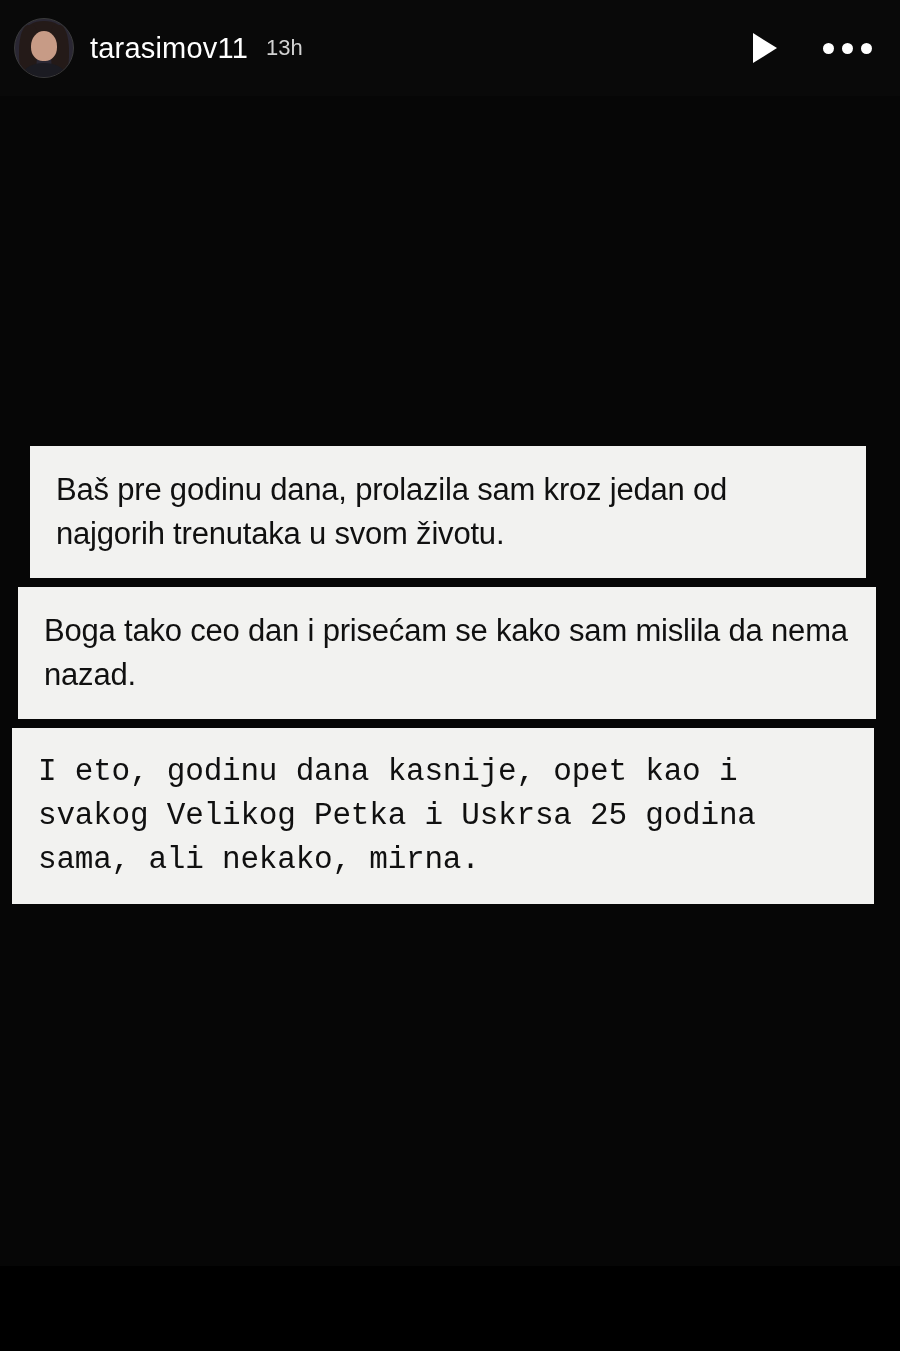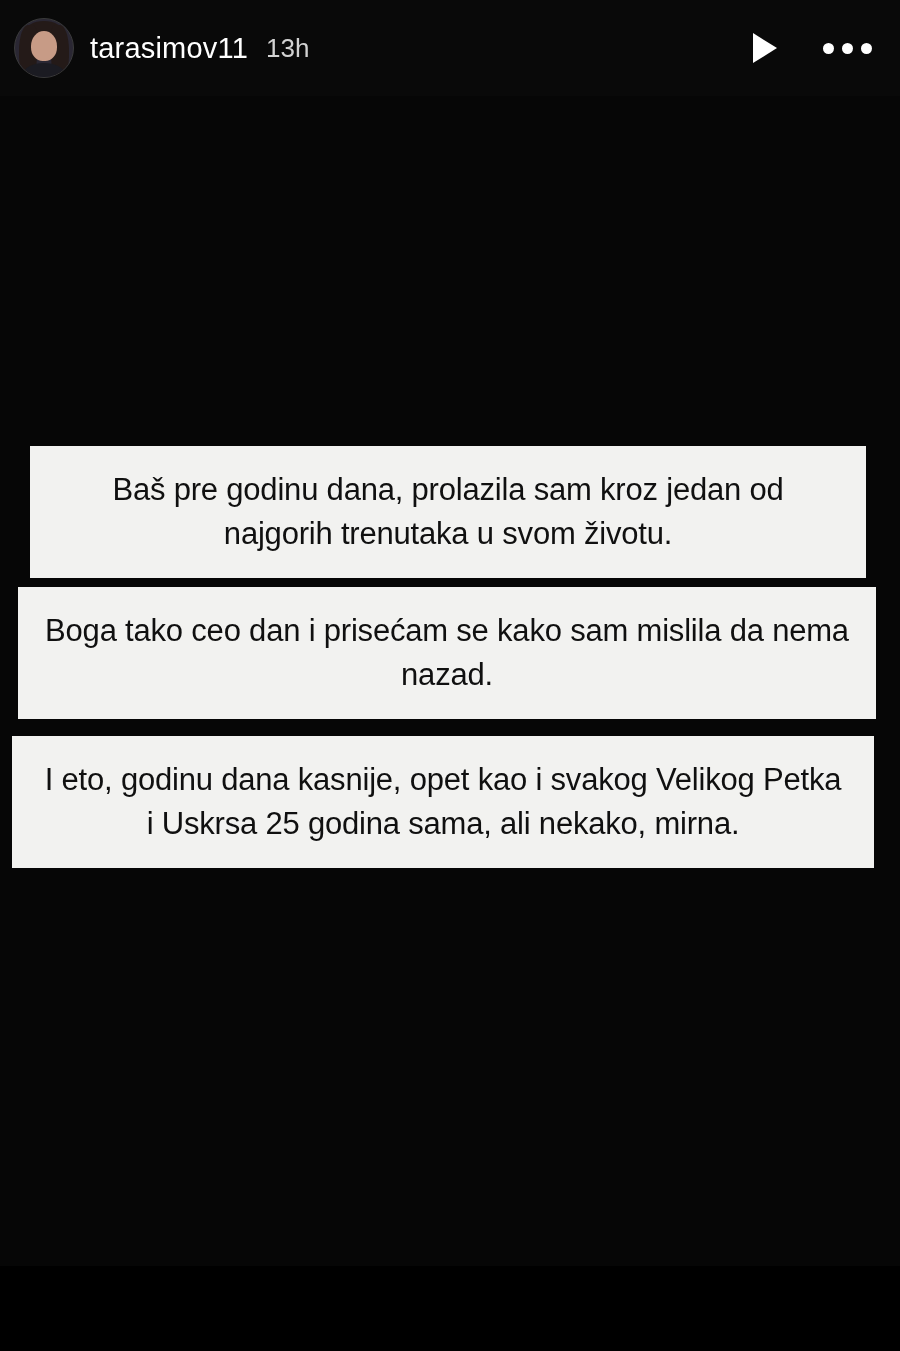--- a/index.html
+++ b/index.html
@@ -97,21 +97,21 @@
 
   .username {
     color: #ffffff;
     font-size: 29px;
     letter-spacing: 0.2px;
     margin-left: 16px;
     white-space: nowrap;
   }
   .timestamp {
     color: #d2d2d2;
-    font-size: 26px;
+    font-size: 22px;
     margin-left: 18px;
     white-space: nowrap;
   }
 
   .topbar-right {
     margin-left: auto;
     display: flex;
     align-items: center;
     gap: 46px;
   }
@@ -146,29 +146,28 @@
     display: flex;
     flex-direction: column;
     gap: 9px;
   }
 
   .caption-box {
     background: #f2f2f0;
     color: #101010;
     margin: 0 32px;
     padding: 22px 26px;
-    text-align: center;
     font-size: 31px;
     line-height: 1.42;
     letter-spacing: -0.2px;
     box-sizing: border-box;
   }
   .caption-box.b1 { margin: 0 34px 0 30px; }
   .caption-box.b2 { margin: 0 24px 0 18px; }
-  .caption-box.b3 { margin: 8px 26px 0 12px; }
+  .caption-box.b3 { margin: 0 26px 0 12px; font-family: Liberation Mono, monospace; }
   .caption-box.b4 { margin: 0 32px 0 16px; }
 
   .heart {
     color: #e0302a;
   }
 </style>
 </head>
 <body>
 
 <div class="story">

